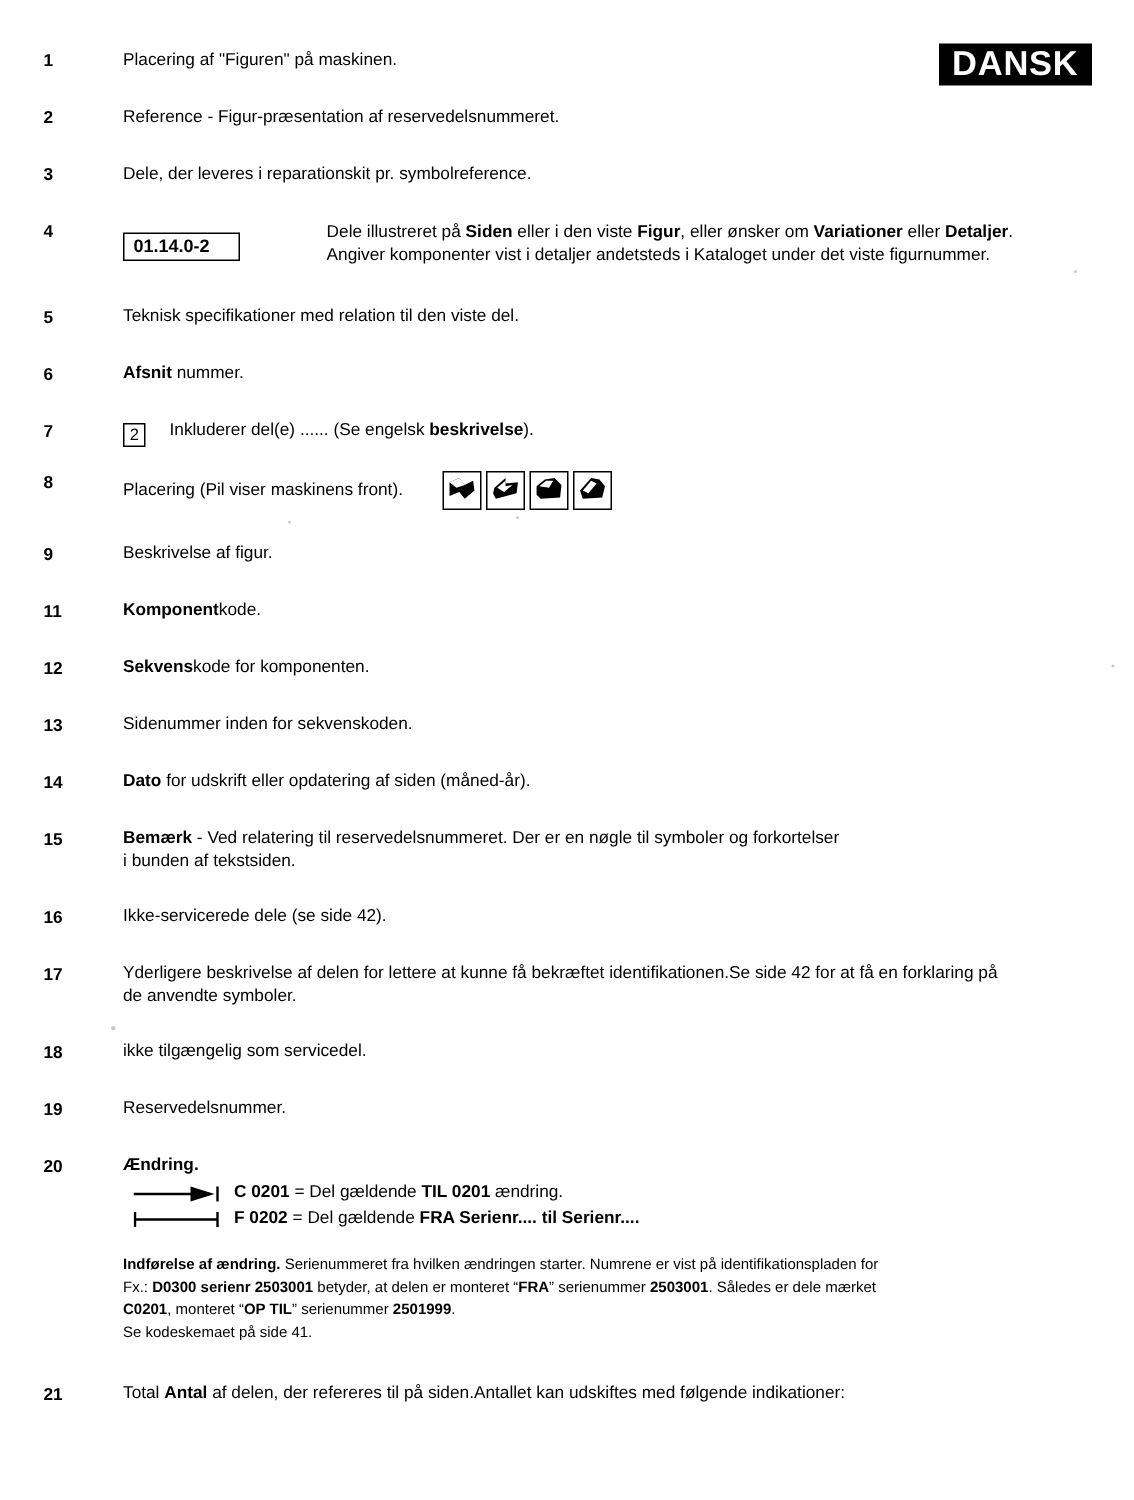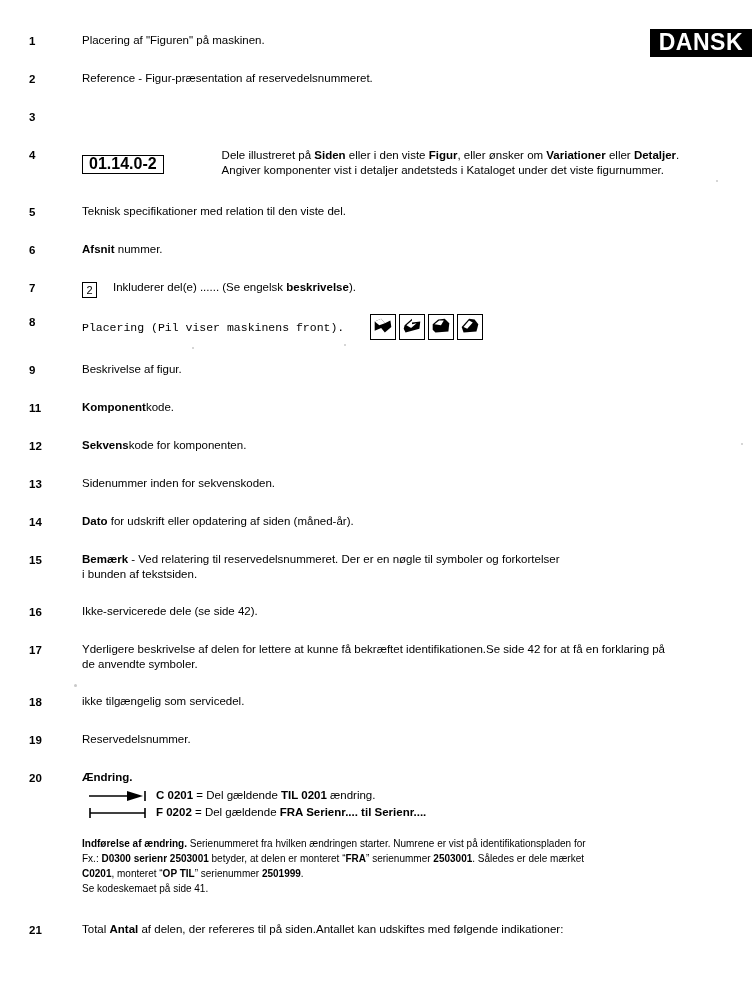--- a/index.html
+++ b/index.html
@@ -13,21 +13,21 @@
     position: relative;
     font-family: "Liberation Sans", sans-serif;
     color: #000000;
     overflow: hidden;
   }
 
   
   #lang-badge {
     position: absolute;
     top: 29px;
-    right: 4px;
+    right: 28px;
     background: #000000;
     color: #ffffff;
     font-size: 23px;
     font-weight: bold;
     letter-spacing: 0.5px;
     padding: 2px 9px 3px 9px;
     line-height: 1;
   }
 
   
@@ -64,23 +64,23 @@
   .gap-sm { margin-bottom: 16px; }
   .gap-lg { margin-bottom: 26px; }
 
   
   .item4-wrap {
     display: flex;
     align-items: flex-start;
   }
   .fignum-box {
     border: 1.5px solid #000;
-    font-size: 16px;
+    font-size: 12px;
     font-weight: bold;
-    padding: 1px 6px 2px 6px;
+    padding: 1px 19px 2px 6px;
     line-height: 14px;
     margin-top: 8px;
     margin-right: 10px;
     white-space: nowrap;
   }
   .item4-text { padding-top: 1px; margin-left: 48px; }
 
   
   .qty-box {
     display: inline-block;
@@ -92,21 +92,20 @@
     line-height: 14px;
     text-align: center;
     vertical-align: -3px;
     margin-right: 16px;
   }
 
   
   .placement-row {
     display: flex;
     align-items: center;
-    font-family: Liberation Mono, monospace;
   }
   .placement-label { margin-right: 26px; }
   .icon-strip { display: flex; gap: 3px; }
   .place-icon {
     width: 26px;
     height: 26px;
     border: 1.5px solid #000;
     box-sizing: border-box;
     background: #fff;
     display: block;
@@ -159,20 +158,21 @@
     <div class="row-body">Placering af "Figuren" på maskinen.</div>
   </div>
 
   <div class="legend-row">
     <div class="row-num">2</div>
     <div class="row-body">Reference - Figur-præsentation af reservedelsnummeret.</div>
   </div>
 
   <div class="legend-row">
     <div class="row-num">3</div>
+    <div class="row-body">Dele, der leveres i reparationskit pr. symbolreference.</div>
   </div>
 
   <div class="legend-row gap-lg">
     <div class="row-num">4</div>
     <div class="row-body">
       <div class="item4-wrap">
         <span class="fignum-box">01.14.0-2</span>
         <span class="item4-text">
           <span>Dele illustreret på </span><span class="b">Siden</span><span> eller i den viste </span><span class="b">Figur</span><span>, eller ønsker om </span><span class="b">Variationer</span><span> eller </span><span class="b">Detaljer</span><span>.</span><br>
           <span>Angiver komponenter vist i detaljer andetsteds i Kataloget under det viste figurnummer.</span>

